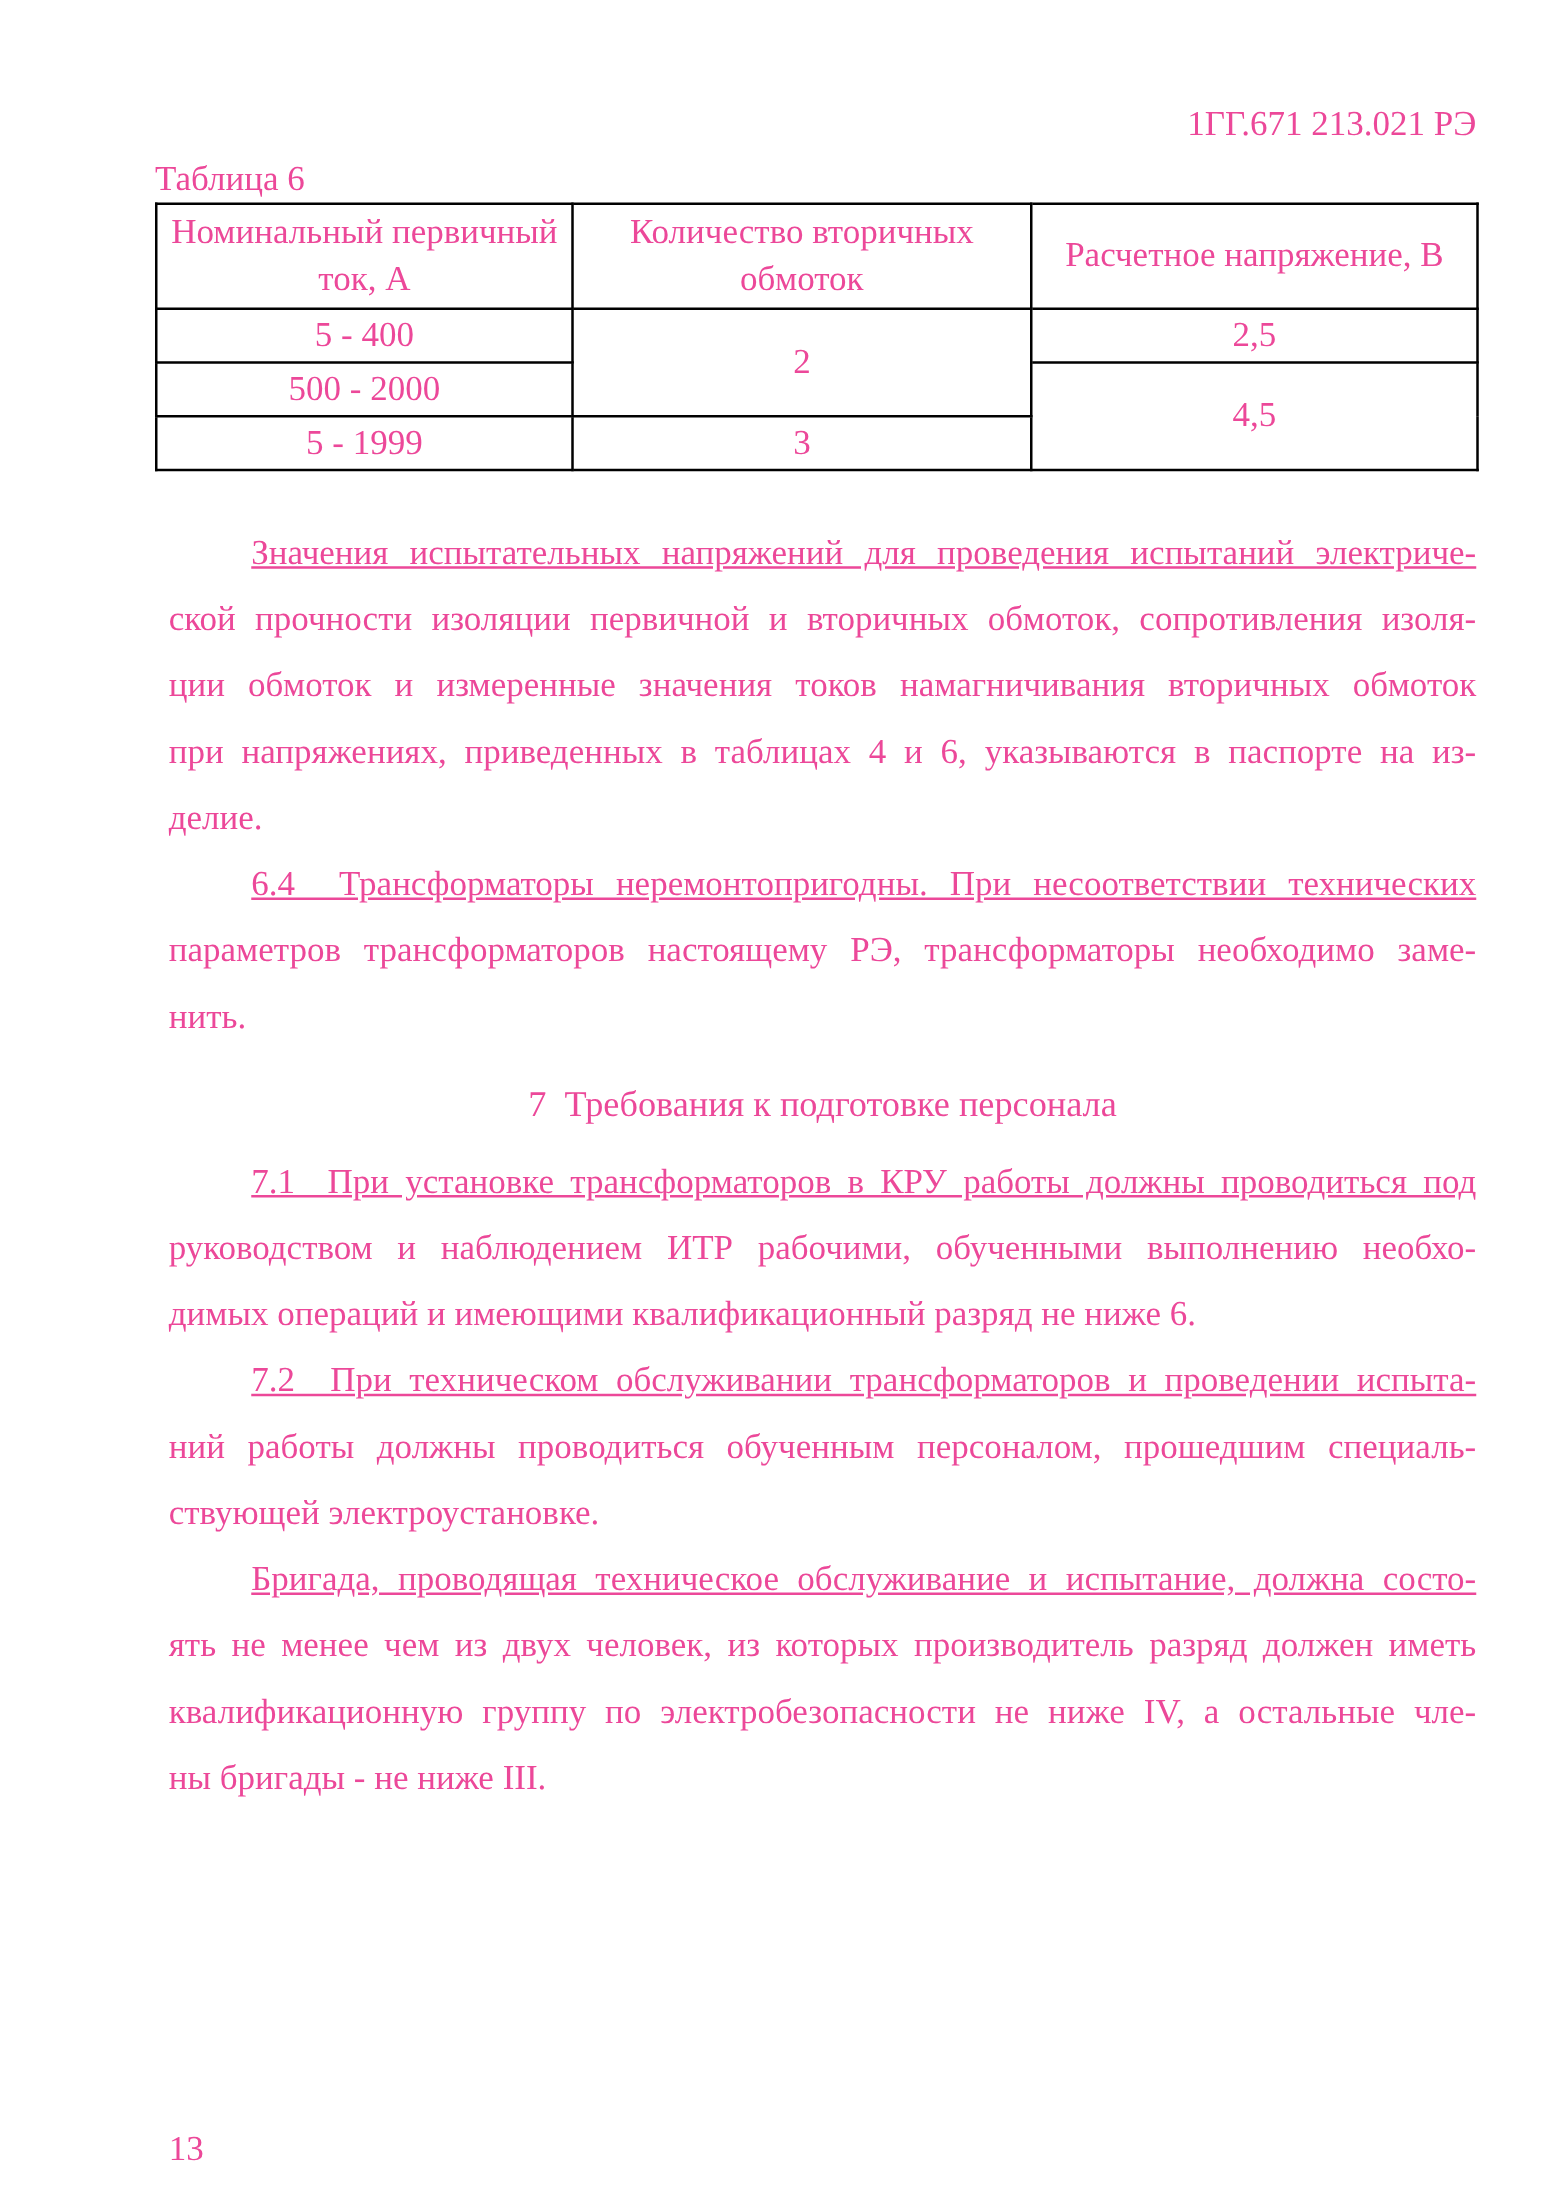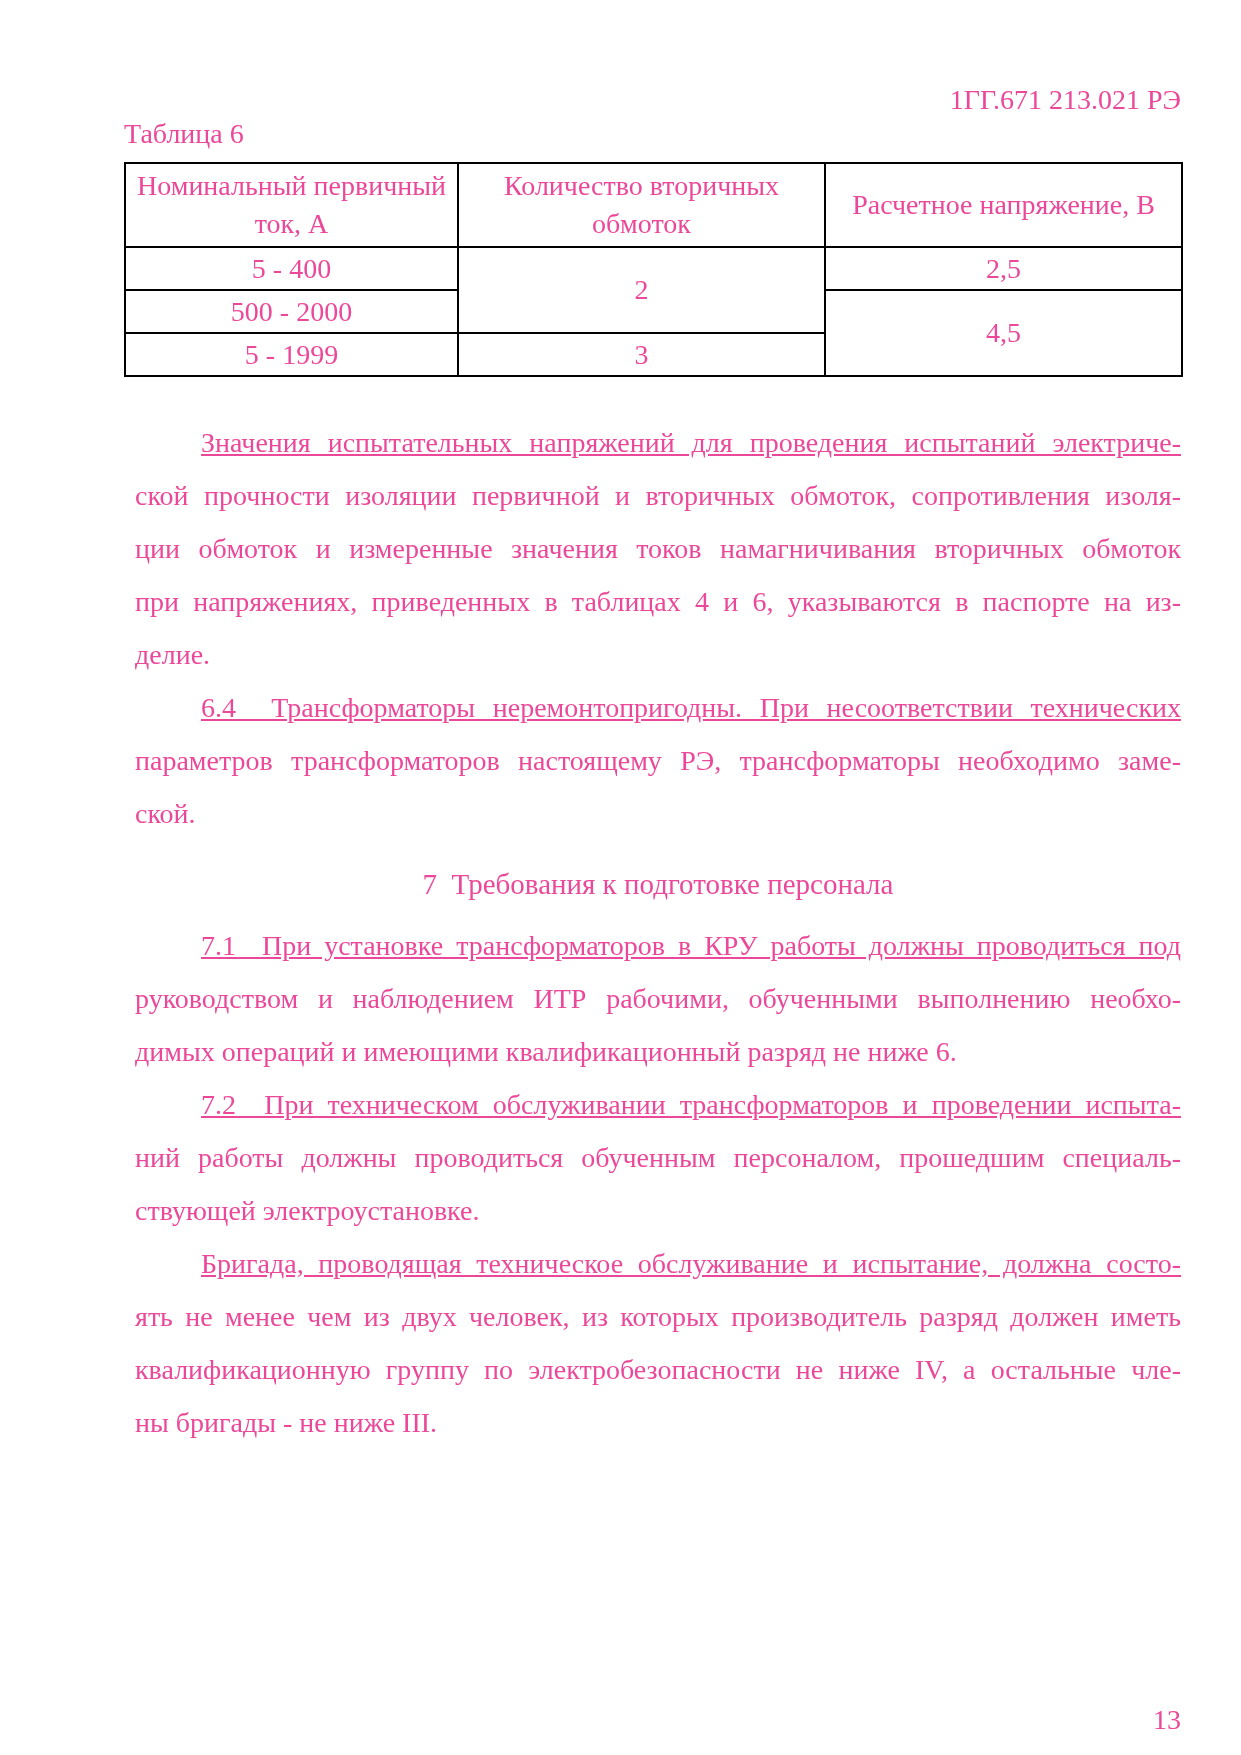--- a/index.html
+++ b/index.html
@@ -21,21 +21,21 @@
   .doc-number {
     position: absolute;
     top: 48px;
     left: 135px;
     width: 1046px;
     text-align: right;
     white-space: pre;
   }
   .table-caption {
     position: absolute;
-    top: 82px;
+    top: 92px;
     left: 124px;
   }
   table.t6 {
     position: absolute;
     top: 126px;
     left: 124px;
     width: 1057px;
     border-collapse: collapse;
     table-layout: fixed;
   }
@@ -80,21 +80,21 @@
     text-align-last: center;
     font-size: 29px;
     line-height: 53px;
     margin: 18px 0 8px 0;
   }
   .page-number {
     position: absolute;
     top: 1668px;
     left: 135px;
     width: 1046px;
-    text-align: right;
+    text-align: left;
   }
 </style>
 </head>
 <body>
 
 <div class="page">
 
   <div class="doc-number">1ГГ.671 213.021 РЭ</div>
 
   <div class="table-caption">Таблица 6</div>
@@ -135,21 +135,21 @@
       <div class="line indent">Значения испытательных напряжений для проведения испытаний электриче-</div>
       <div class="line">ской прочности изоляции первичной и вторичных обмоток, сопротивления изоля-</div>
       <div class="line">ции обмоток и измеренные значения токов намагничивания вторичных обмоток</div>
       <div class="line">при напряжениях, приведенных в таблицах 4 и 6, указываются в паспорте на из-</div>
       <div class="line last">делие.</div>
     </div>
 
     <div>
       <div class="line indent">6.4&nbsp; Трансформаторы неремонтопригодны. При несоответствии технических</div>
       <div class="line">параметров трансформаторов настоящему РЭ, трансформаторы необходимо заме-</div>
-      <div class="line last">ской.</div>
+      <div class="line last">нить.</div>
     </div>
 
     <div class="heading">7&nbsp; Требования к подготовке персонала</div>
 
     <div>
       <div class="line indent">7.1&nbsp; При установке трансформаторов в КРУ работы должны проводиться под</div>
       <div class="line">руководством и наблюдением ИТР рабочими, обученными выполнению необхо-</div>
       <div class="line last">димых операций и имеющими квалификационный разряд не ниже 6.</div>
     </div>
 

